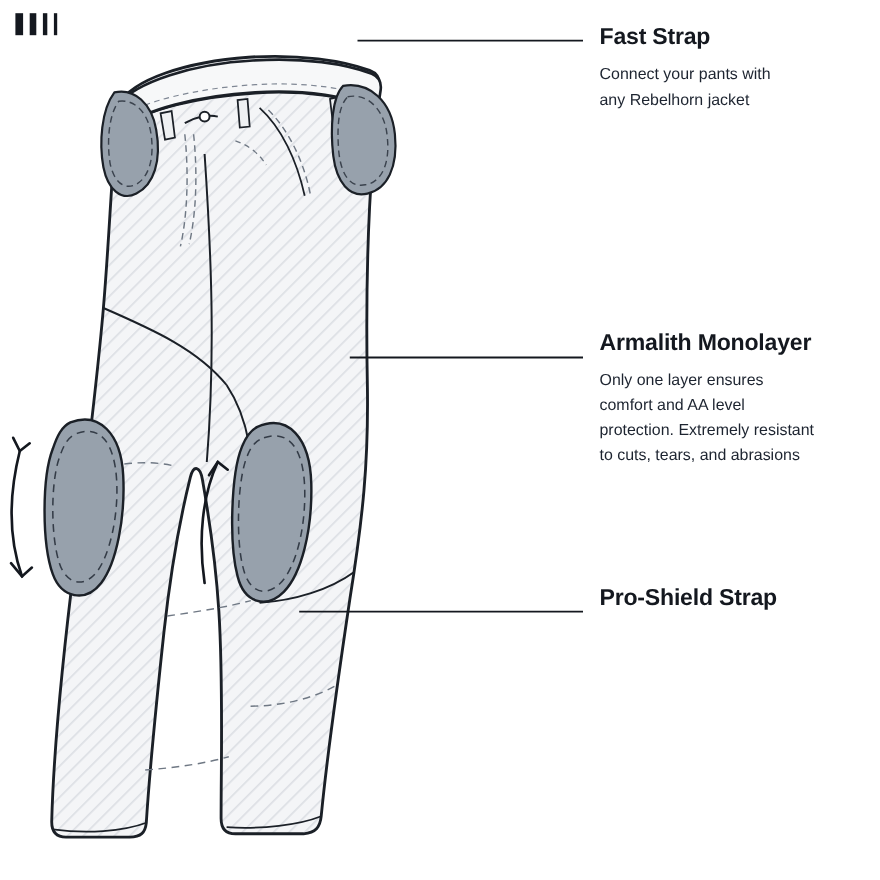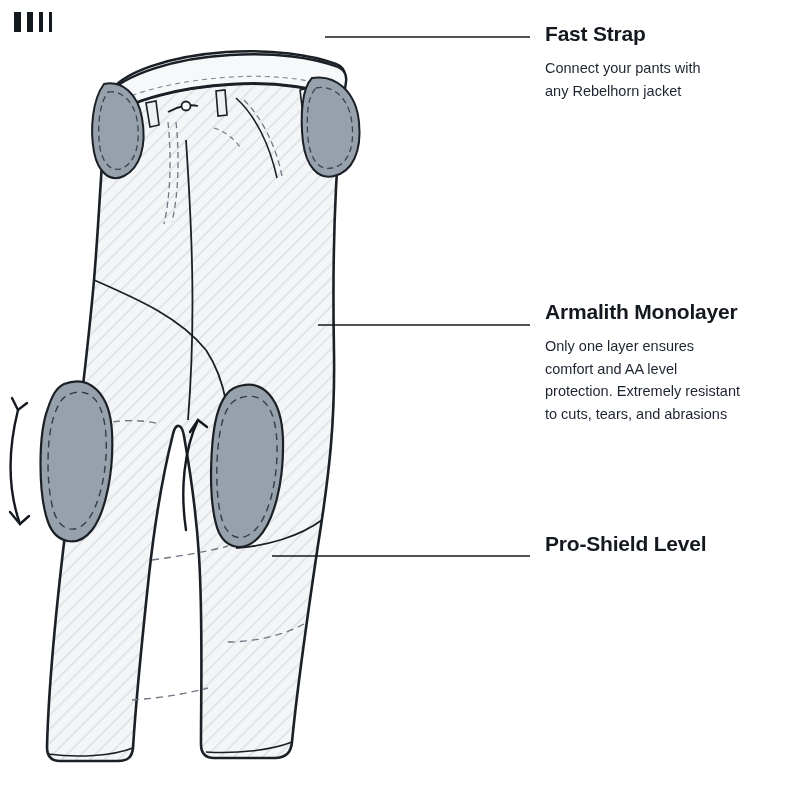--- a/index.html
+++ b/index.html
@@ -220,16 +220,16 @@
 
   <div class="callout" id="callout-1">
     <h2 class="c-title">Armalith Monolayer</h2>
     <p class="c-body">Only one layer ensures
 comfort and AA level
 protection. Extremely resistant
 to cuts, tears, and abrasions</p>
   </div>
 
   <div class="callout" id="callout-2">
-    <h2 class="c-title">Pro-Shield Level</h2>
+    <h2 class="c-title">Pro-Shield Strap</h2>
   </div>
 
 </div>
 
 </body></html>

